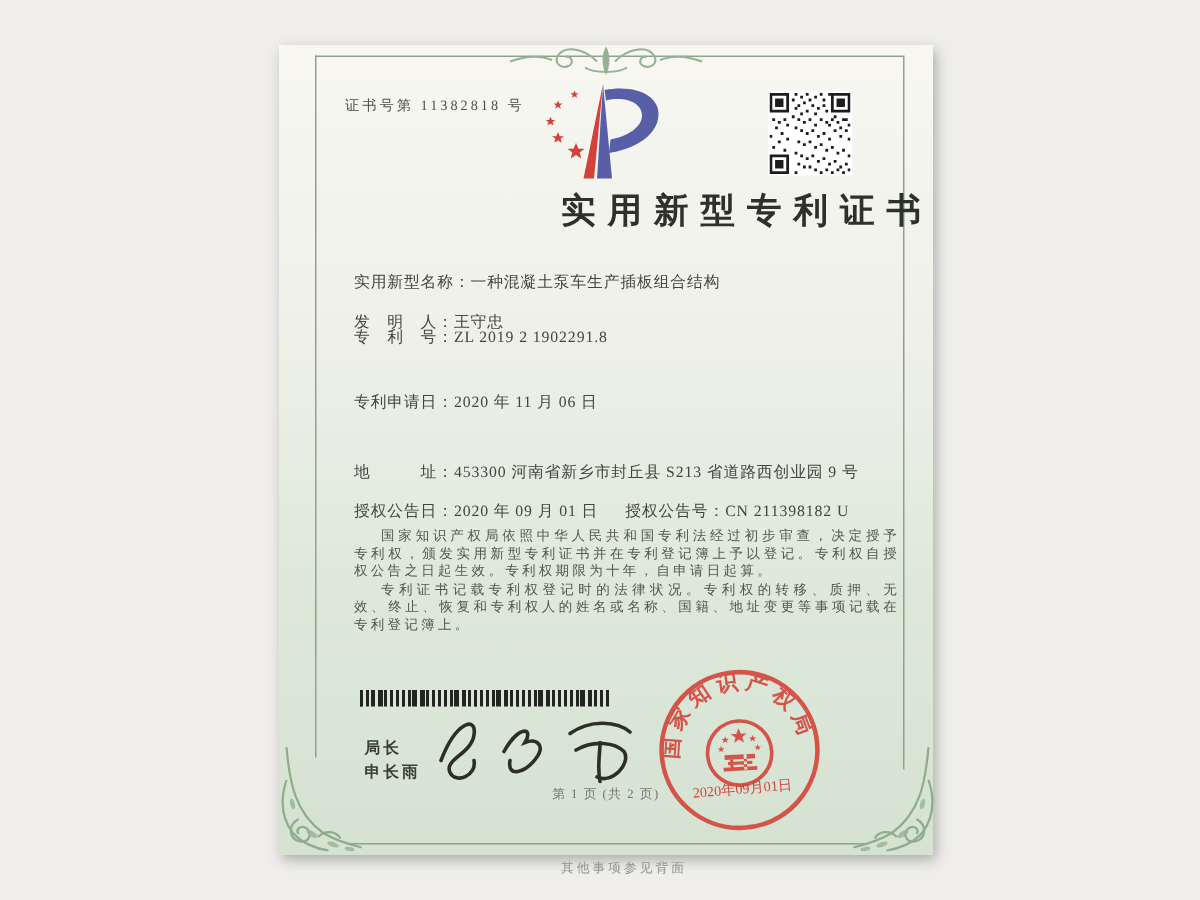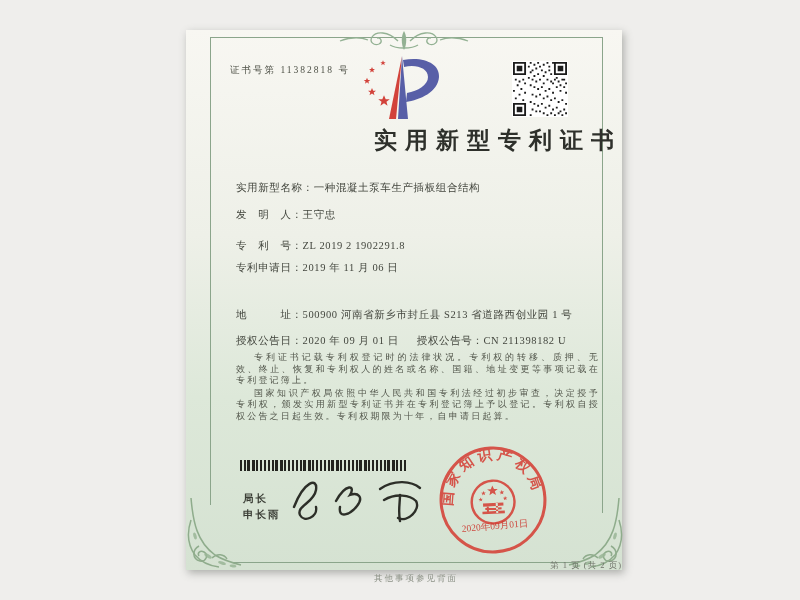--- a/index.html
+++ b/index.html
@@ -19,36 +19,36 @@
   .b-top{left:24px;top:7px;width:392px;height:1px;}
   .b-left{left:24px;top:7px;width:1px;height:468px;}
   .b-right{left:416px;top:7px;width:1px;height:476px;}
   .b-bottom{left:45px;top:532px;width:346px;height:1px;}
   .cert-no{position:absolute;left:44px;top:34px;font-size:9.5px;letter-spacing:2px;color:#4e5147;}
   .logo{position:absolute;left:170px;top:24px;width:94px;height:70px;}
   .qr{position:absolute;left:326px;top:31px;width:54px;height:54px;background:#fff;padding:1px;}
   .title{position:absolute;left:0;top:95px;width:100%;text-align:right;
          font-size:23px;font-weight:700;letter-spacing:8px;color:#2e302b;}
   .row{position:absolute;left:50px;font-size:10.5px;color:#43463e;letter-spacing:.6px;white-space:nowrap;}
-  .r1{top:151px}.r2{top:178px}.r3{top:209px}.r4{top:231px}.r5{top:253px}.r6{top:278px}
+  .r1{top:151px}.r2{top:178px}.r3{top:188px}.r4{top:231px}.r5{top:253px}.r6{top:278px}
   .r7{top:304px;display:flex;gap:18px;}
   .legal{position:absolute;left:50px;top:322px;width:364px;}
   .legal p{margin:0 0 1px 0;font-size:9px;line-height:11.6px;letter-spacing:2.2px;
            color:#53574c;text-align:justify;text-indent:2em;}
   .barcode{position:absolute;left:54px;top:430px;width:168px;height:11px;
     background:
       repeating-linear-gradient(90deg,#23241f 0 2px,transparent 2px 4px),
       repeating-linear-gradient(90deg,#23241f 0 1px,transparent 1px 7px);}
   .signer-title{position:absolute;left:57px;top:462px;font-size:10.5px;font-weight:600;color:#3b3e36;letter-spacing:2px;font-family:Liberation Serif, serif;}
   .signer-name{position:absolute;left:57px;top:478px;font-size:10.5px;font-weight:600;color:#3b3e36;letter-spacing:2px;}
   .signature{position:absolute;left:98px;top:443px;width:150px;height:62px;}
   .seal{position:absolute;left:251px;top:414px;width:112px;height:112px;opacity:.9;transform:rotate(-3deg);}
   .seal-date{position:absolute;left:254px;top:490px;width:110px;text-align:center;
              font-size:9.5px;color:#cc3a31;transform:rotate(-5deg);opacity:.92;}
-  .footer{position:absolute;left:0;top:530px;width:100%;text-align:right;
+  .footer{position:absolute;left:0;top:494px;width:100%;text-align:center;
           font-size:8.5px;color:#70746a;letter-spacing:1px;}
   .flourish{position:absolute;width:60px;height:72px;}
   .fl-left{left:-2px;top:468px;}
   .fl-right{left:380px;top:468px;transform:scaleX(-1);}
   .ornament{position:absolute;left:152px;top:-2px;width:132px;height:26px;}
   .below-note{position:absolute;left:16px;top:573px;width:800px;text-align:center;
               font-size:8.5px;color:#8e9388;letter-spacing:2px;}
 </style>
 </head>
 <body>
@@ -124,30 +124,30 @@
     <path fill="#fff" d="M1 1h5v5h-5zM23 1h5v5h-5zM1 23h5v5h-5z"></path>
     <path fill="#1c1c1c" d="M2 2h3v3h-3zM24 2h3v3h-3zM2 24h3v3h-3z"></path>
     <path fill="#1c1c1c" d="M9 0h1v1h-1zM11 1h1v1h-1zM13 0h1v1h-1zM14 2h1v1h-1zM16 1h1v1h-1zM18 0h1v1h-1zM19 2h1v1h-1zM12 3h1v1h-1zM10 4h1v1h-1zM15 4h1v1h-1zM17 5h1v1h-1zM19 4h1v1h-1zM9 5h1v1h-1zM13 6h1v1h-1zM11 7h1v1h-1zM16 7h1v1h-1zM20 6h1v1h-1zM8 2h1v1h-1zM8 8h1v1h-1zM10 9h1v1h-1zM12 10h1v1h-1zM14 9h1v1h-1zM16 11h1v1h-1zM18 9h1v1h-1zM20 10h1v1h-1zM22 9h1v1h-1zM24 10h1v1h-1zM26 9h1v1h-1zM28 11h1v1h-1zM1 9h1v1h-1zM3 10h1v1h-1zM5 9h1v1h-1zM6 11h1v1h-1zM2 12h1v1h-1zM4 14h1v1h-1zM0 15h1v1h-1zM6 16h1v1h-1zM3 17h1v1h-1zM1 19h1v1h-1zM5 20h1v1h-1zM9 12h1v1h-1zM11 13h1v1h-1zM13 14h1v1h-1zM15 13h1v1h-1zM17 15h1v1h-1zM19 14h1v1h-1zM21 16h1v1h-1zM23 13h1v1h-1zM25 15h1v1h-1zM27 13h1v1h-1zM28 16h1v1h-1zM10 17h1v1h-1zM12 18h1v1h-1zM14 17h1v1h-1zM16 19h1v1h-1zM18 18h1v1h-1zM20 20h1v1h-1zM22 19h1v1h-1zM24 21h1v1h-1zM26 20h1v1h-1zM9 21h1v1h-1zM11 22h1v1h-1zM13 23h1v1h-1zM15 22h1v1h-1zM17 24h1v1h-1zM19 23h1v1h-1zM21 25h1v1h-1zM23 24h1v1h-1zM25 26h1v1h-1zM27 25h1v1h-1zM28 27h1v1h-1zM10 25h1v1h-1zM12 26h1v1h-1zM14 26h1v1h-1zM16 27h1v1h-1zM18 28h1v1h-1zM20 27h1v1h-1zM22 28h1v1h-1zM24 27h1v1h-1zM26 28h1v1h-1zM9 28h1v1h-1zM28 22h1v1h-1zM27 9h1v1h-1zM21 11h1v1h-1zM23 8h1v1h-1zM25 12h1v1h-1zM21 0h1v1h-1z"></path>
   </svg>
 
   <div class="title">实用新型专利证书</div>
 
   <div class="row r1"><span>实用新型名称：</span><span>一种混凝土泵车生产插板组合结构</span></div>
   <div class="row r2"><span>发　明　人：</span><span>王守忠</span></div>
   <div class="row r3"><span>专　利　号：</span><span>ZL 2019 2 1902291.8</span></div>
-  <div class="row r4"><span>专利申请日：</span><span>2019 年 11 月 06 日</span></div>
-  <div class="row r6"><span>地　　　址：</span><span>500900 河南省新乡市封丘县 S213 省道路西创业园 1 号</span></div>
+  <div class="row r4"><span>专利申请日：</span><span>2020 年 11 月 06 日</span></div>
+  <div class="row r6"><span>地　　　址：</span><span>453300 河南省新乡市封丘县 S213 省道路西创业园 9 号</span></div>
   <div class="row r7">
     <span><span>授权公告日：</span><span>2020 年 09 月 01 日</span></span>
     <span><span>授权公告号：</span><span>CN 211398182 U</span></span>
   </div>
 
   <div class="legal">
+    <p>国家知识产权局依照中华人民共和国专利法经过初步审查，决定授予专利权，颁发实用新型专利证书并在专利登记簿上予以登记。专利权自授权公告之日起生效。专利权期限为十年，自申请日起算。</p>
     <p>专利证书记载专利权登记时的法律状况。专利权的转移、质押、无效、终止、恢复和专利权人的姓名或名称、国籍、地址变更等事项记载在专利登记簿上。</p>
-    <p>国家知识产权局依照中华人民共和国专利法经过初步审查，决定授予专利权，颁发实用新型专利证书并在专利登记簿上予以登记。专利权自授权公告之日起生效。专利权期限为十年，自申请日起算。</p>
   </div>
 
   <div class="barcode"></div>
 
   <div class="signer-title">局长</div>
   <div class="signer-name">申长雨</div>
 
   <svg class="signature" viewBox="0 0 150 62">
     <g stroke="#2c2e28" stroke-width="2.4" fill="none" stroke-linecap="round">
       <path d="M10 34 C20 8 34 4 32 17 C30 30 12 33 16 42 C20 50 34 44 32 34"></path>

